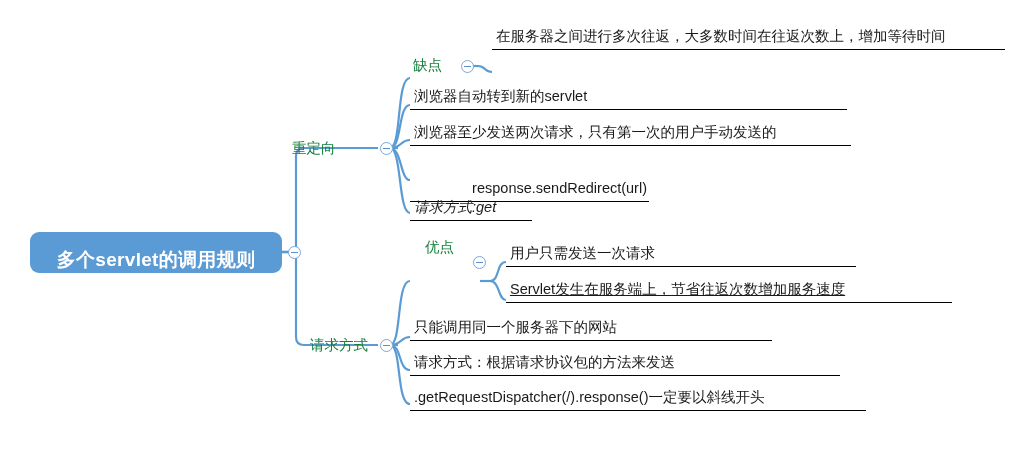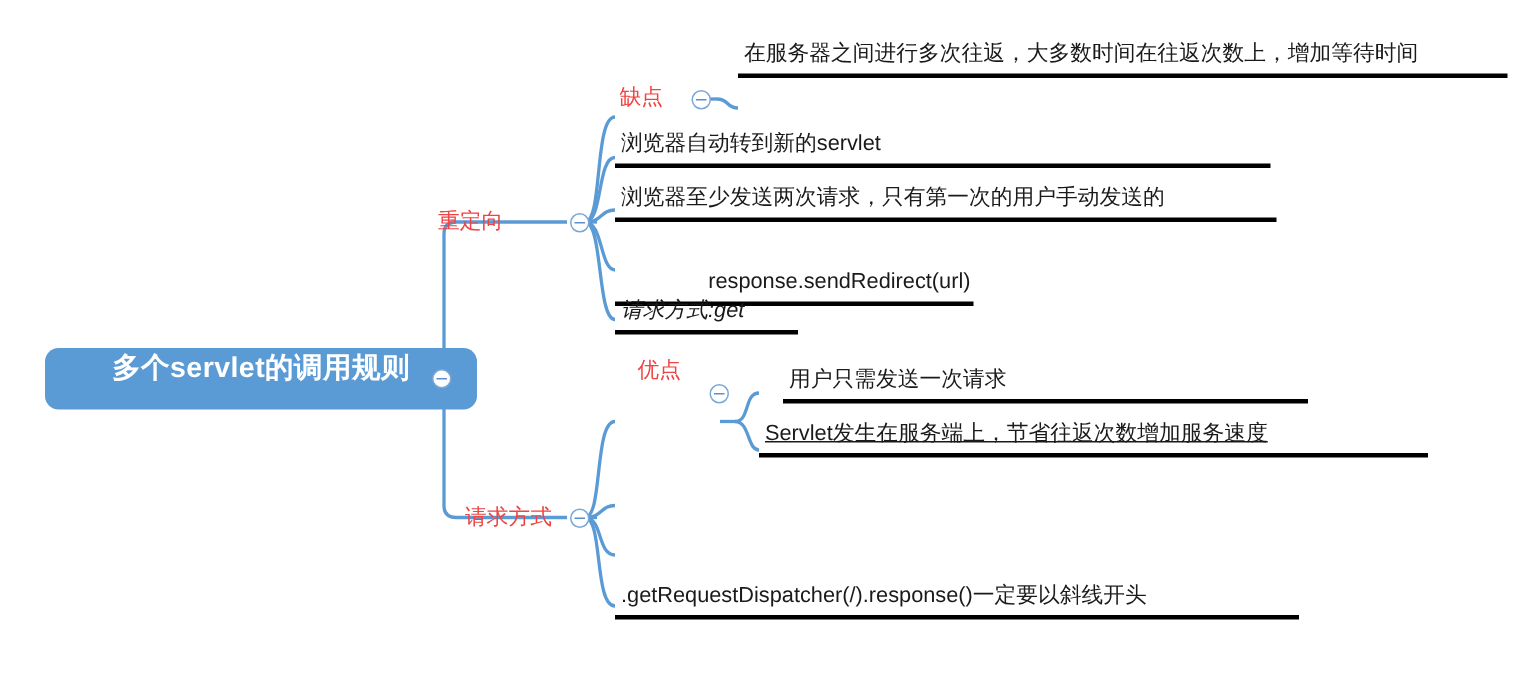--- a/index.html
+++ b/index.html
@@ -22,51 +22,51 @@
     width: 1025px;
     height: 450px;
     pointer-events: none;
   }
 
   
   .root-node {
     position: absolute;
     left: 30px;
     top: 232px;
-    width: 288px;
+    width: 252px;
     height: 41px;
     background: #5b9bd5;
     border-radius: 9px;
     display: flex;
-    align-items: flex-start;
+    align-items: flex-end;
     justify-content: center;
     box-sizing: border-box;
   }
   .root-label {
     color: #ffffff;
     font-size: 19px;
     font-weight: bold;
     letter-spacing: 0.3px;
     white-space: nowrap;
   }
 
   
   .branch-node {
     position: absolute;
     white-space: nowrap;
-    color: #ef4444;
+    color: #15803d;
     font-size: 14.5px;
     line-height: 18px;
   }
 
   
   .leaf-node {
     position: absolute;
     box-sizing: border-box;
-    border-bottom: 3px solid #000000;
+    border-bottom: 1px solid #000000;
     color: #1a1a1a;
     font-size: 14.5px;
     line-height: 21px;
     padding: 0 2px 2px 4px;
     white-space: nowrap;
   }
   .leaf-node.wrap {
     white-space: normal;
   }
 
@@ -142,18 +142,20 @@
   <div class="leaf-node" style="left:410px; top:86px; width:437px;">浏览器自动转到新的servlet</div>
   <div class="leaf-node" style="left:410px; top:178px; width:239px;text-align:right;">response.sendRedirect(url)</div>
   <div class="leaf-node" style="left:410px; top:197px; width:122px;font-style:italic;">请求方式:get</div>
 
   <div class="branch-node" style="left:310px; top:336px;">请求方式</div>
   <div class="toggle" style="left:380px; top:339px;"></div>
 
   <div class="branch-node" style="left:425px; top:238px;">优点</div>
   <div class="toggle" style="left:473px; top:256px;"></div>
 
-  <div class="leaf-node" style="left:506px; top:243px; width:350px;margin-left:16px;">用户只需发送一次请求</div>
+  <div class="leaf-node" style="left:506px; top:243px; width:350px;">用户只需发送一次请求</div>
   <div class="leaf-node" style="left:506px; top:279px; width:446px;text-decoration:underline;">Servlet发生在服务端上，节省往返次数增加服务速度</div>
 
+  <div class="leaf-node" style="left:410px; top:317px; width:362px;">只能调用同一个服务器下的网站</div>
+  <div class="leaf-node" style="left:410px; top:352px; width:430px;">请求方式：根据请求协议包的方法来发送</div>
   <div class="leaf-node" style="left:410px; top:387px; width:456px;">.getRequestDispatcher(/).response()一定要以斜线开头</div>
 
 </div>
 
 </body></html>

